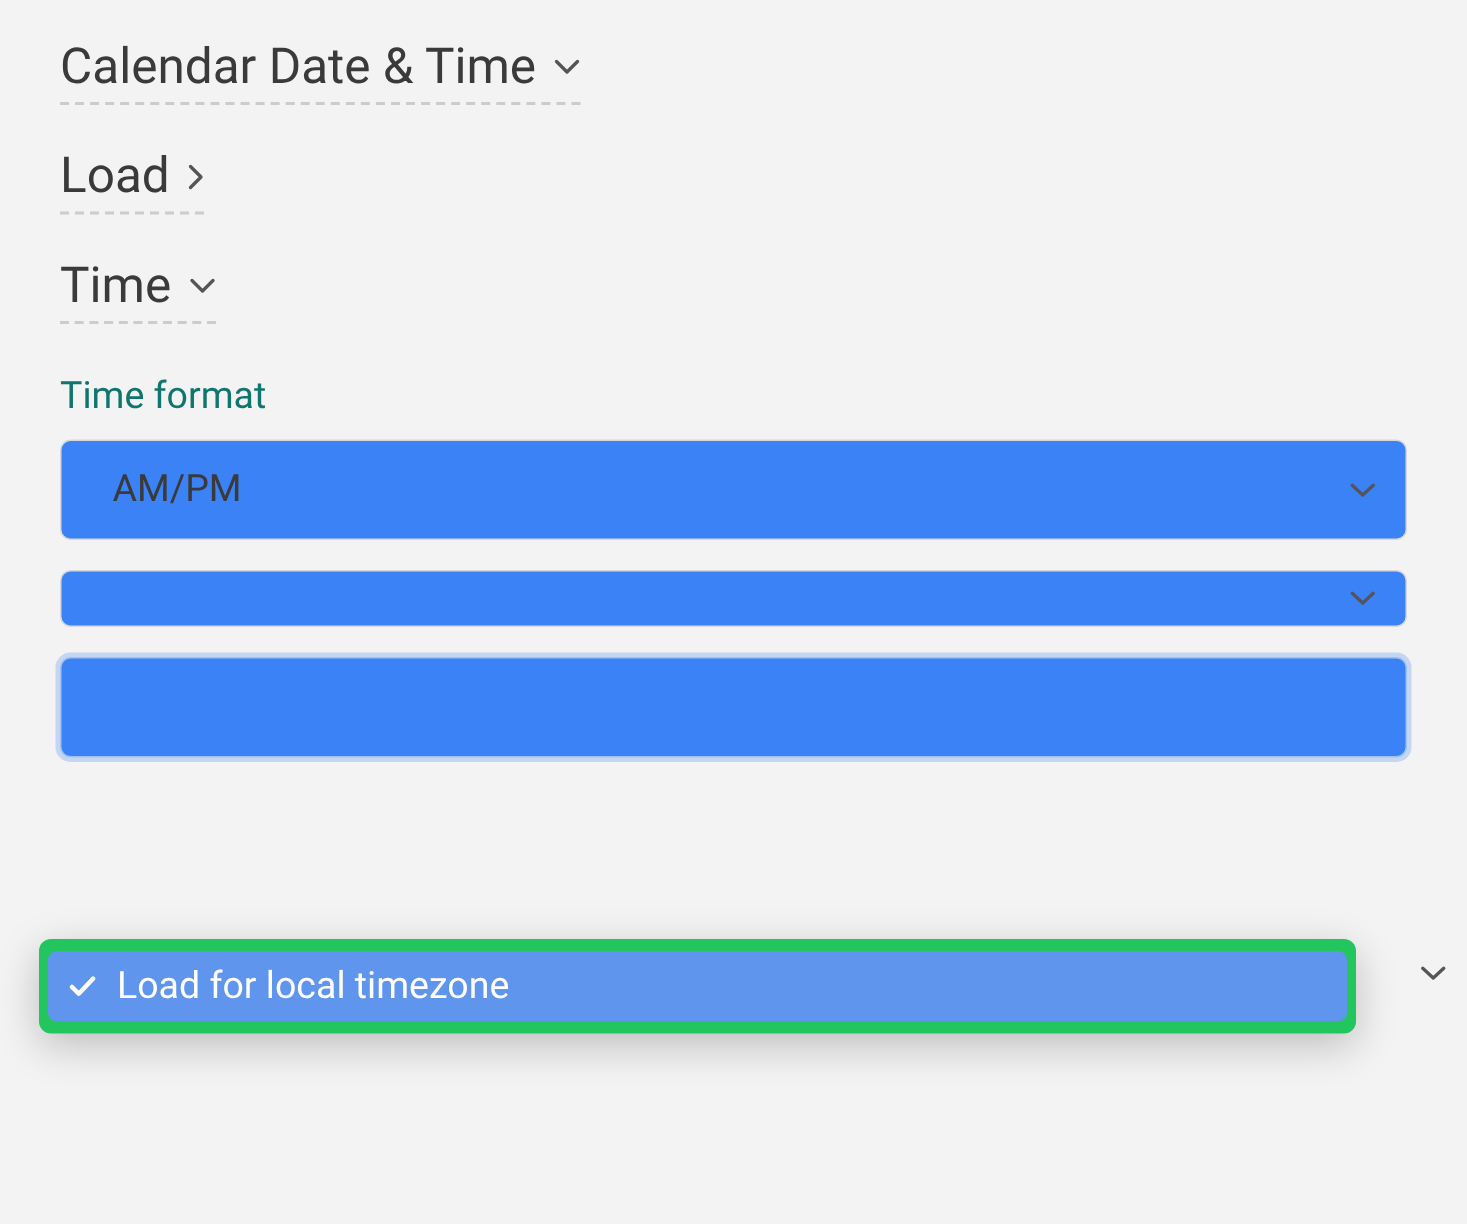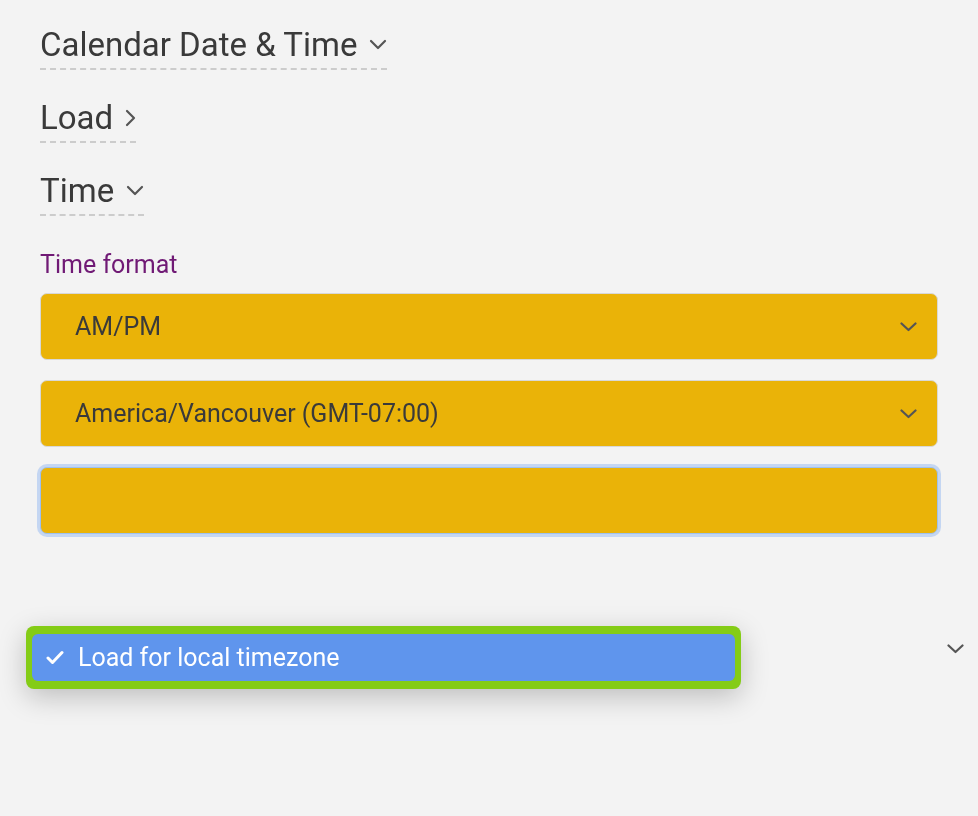--- a/index.html
+++ b/index.html
@@ -40,26 +40,26 @@
       fill: none;
       stroke-linecap: round;
       stroke-linejoin: round;
     }
     .field-group {
       margin-bottom: 20px;
     }
     .field-label {
       font-size: 25px;
       font-weight: 400;
-      color: #701a75;
+      color: #0f766e;
       margin-bottom: 14px;
     }
     .select-box {
       position: relative;
-      background: #eab308;
+      background: #3b82f6;
       border: 1px solid #d8d8d8;
       border-radius: 7px;
       padding: 18px 50px 18px 34px;
       font-size: 25px;
       color: #3a3a3a;
       cursor: pointer;
       display: flex;
       align-items: center;
       justify-content: space-between;
       width: 100%;
@@ -69,25 +69,25 @@
       right: 20px;
       top: 50%;
       transform: translateY(-50%);
     }
     .select-focus {
       border: 1px solid #9ec1f0;
       box-shadow: 0 0 0 3px rgba(110, 160, 240, 0.35);
     }
     .dropdown-menu {
       position: absolute;
-      background: #84cc16;
+      background: #22c55e;
       border-radius: 8px;
       box-shadow: 0 8px 28px rgba(0, 0, 0, 0.22);
       padding: 8px 6px;
-      width: 715px;
+      width: 878px;
       left: 26px;
       top: 626px;
       z-index: 10;
       text-align: center;
     }
     .dropdown-option {
       display: flex;
       align-items: center;
       padding: 9px 12px;
       font-size: 25px;
@@ -172,21 +172,20 @@
     <span class="caret-icon chevron-icon">
       <svg width="17" height="10" viewBox="0 0 17 10">
           <path d="M1.5 1.5 L8.5 8 L15.5 1.5"></path>
         </svg>
     </span>
   </div>
 </div>
 
 <div class="field-group">
   <div class="select-box">
-    <span>America/Vancouver (GMT-07:00)</span>
     <span class="caret-icon chevron-icon">
       <svg width="17" height="10" viewBox="0 0 17 10">
           <path d="M1.5 1.5 L8.5 8 L15.5 1.5"></path>
         </svg>
     </span>
   </div>
 </div>
 
 <div class="field-group">
   <div class="select-box select-focus load-calendar-select">

